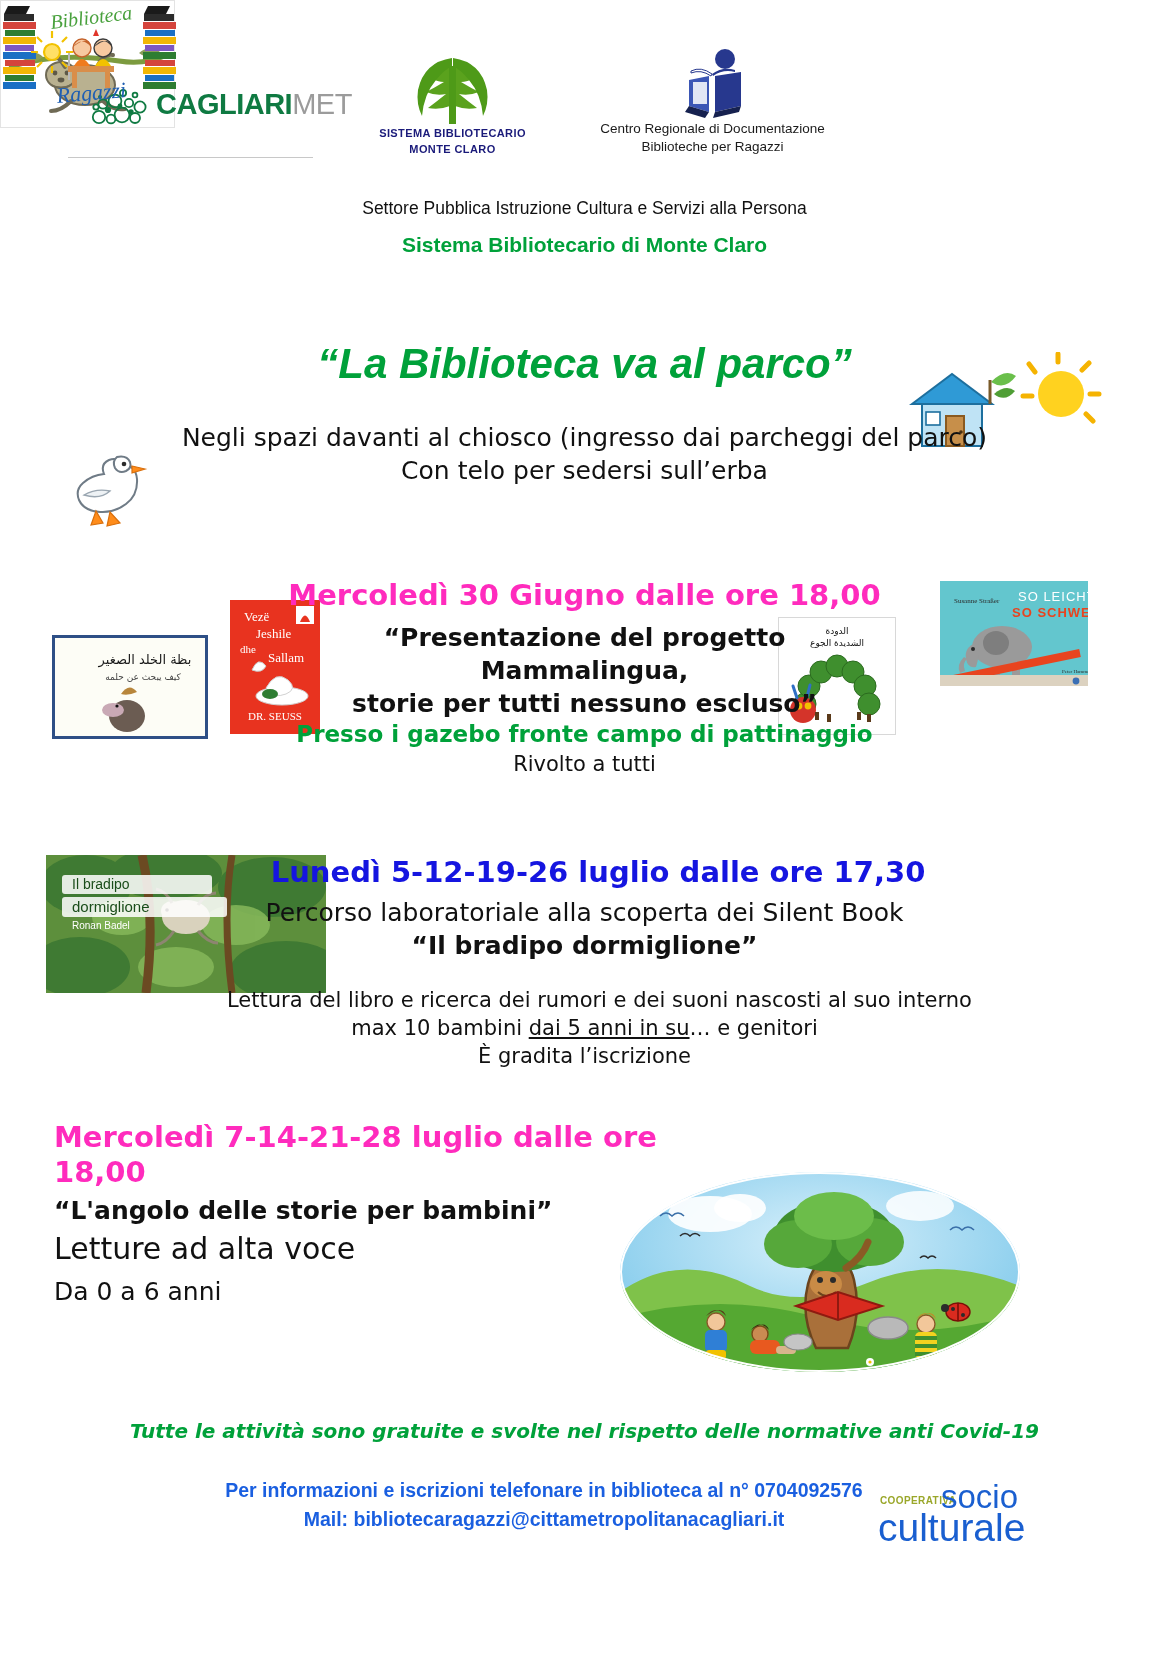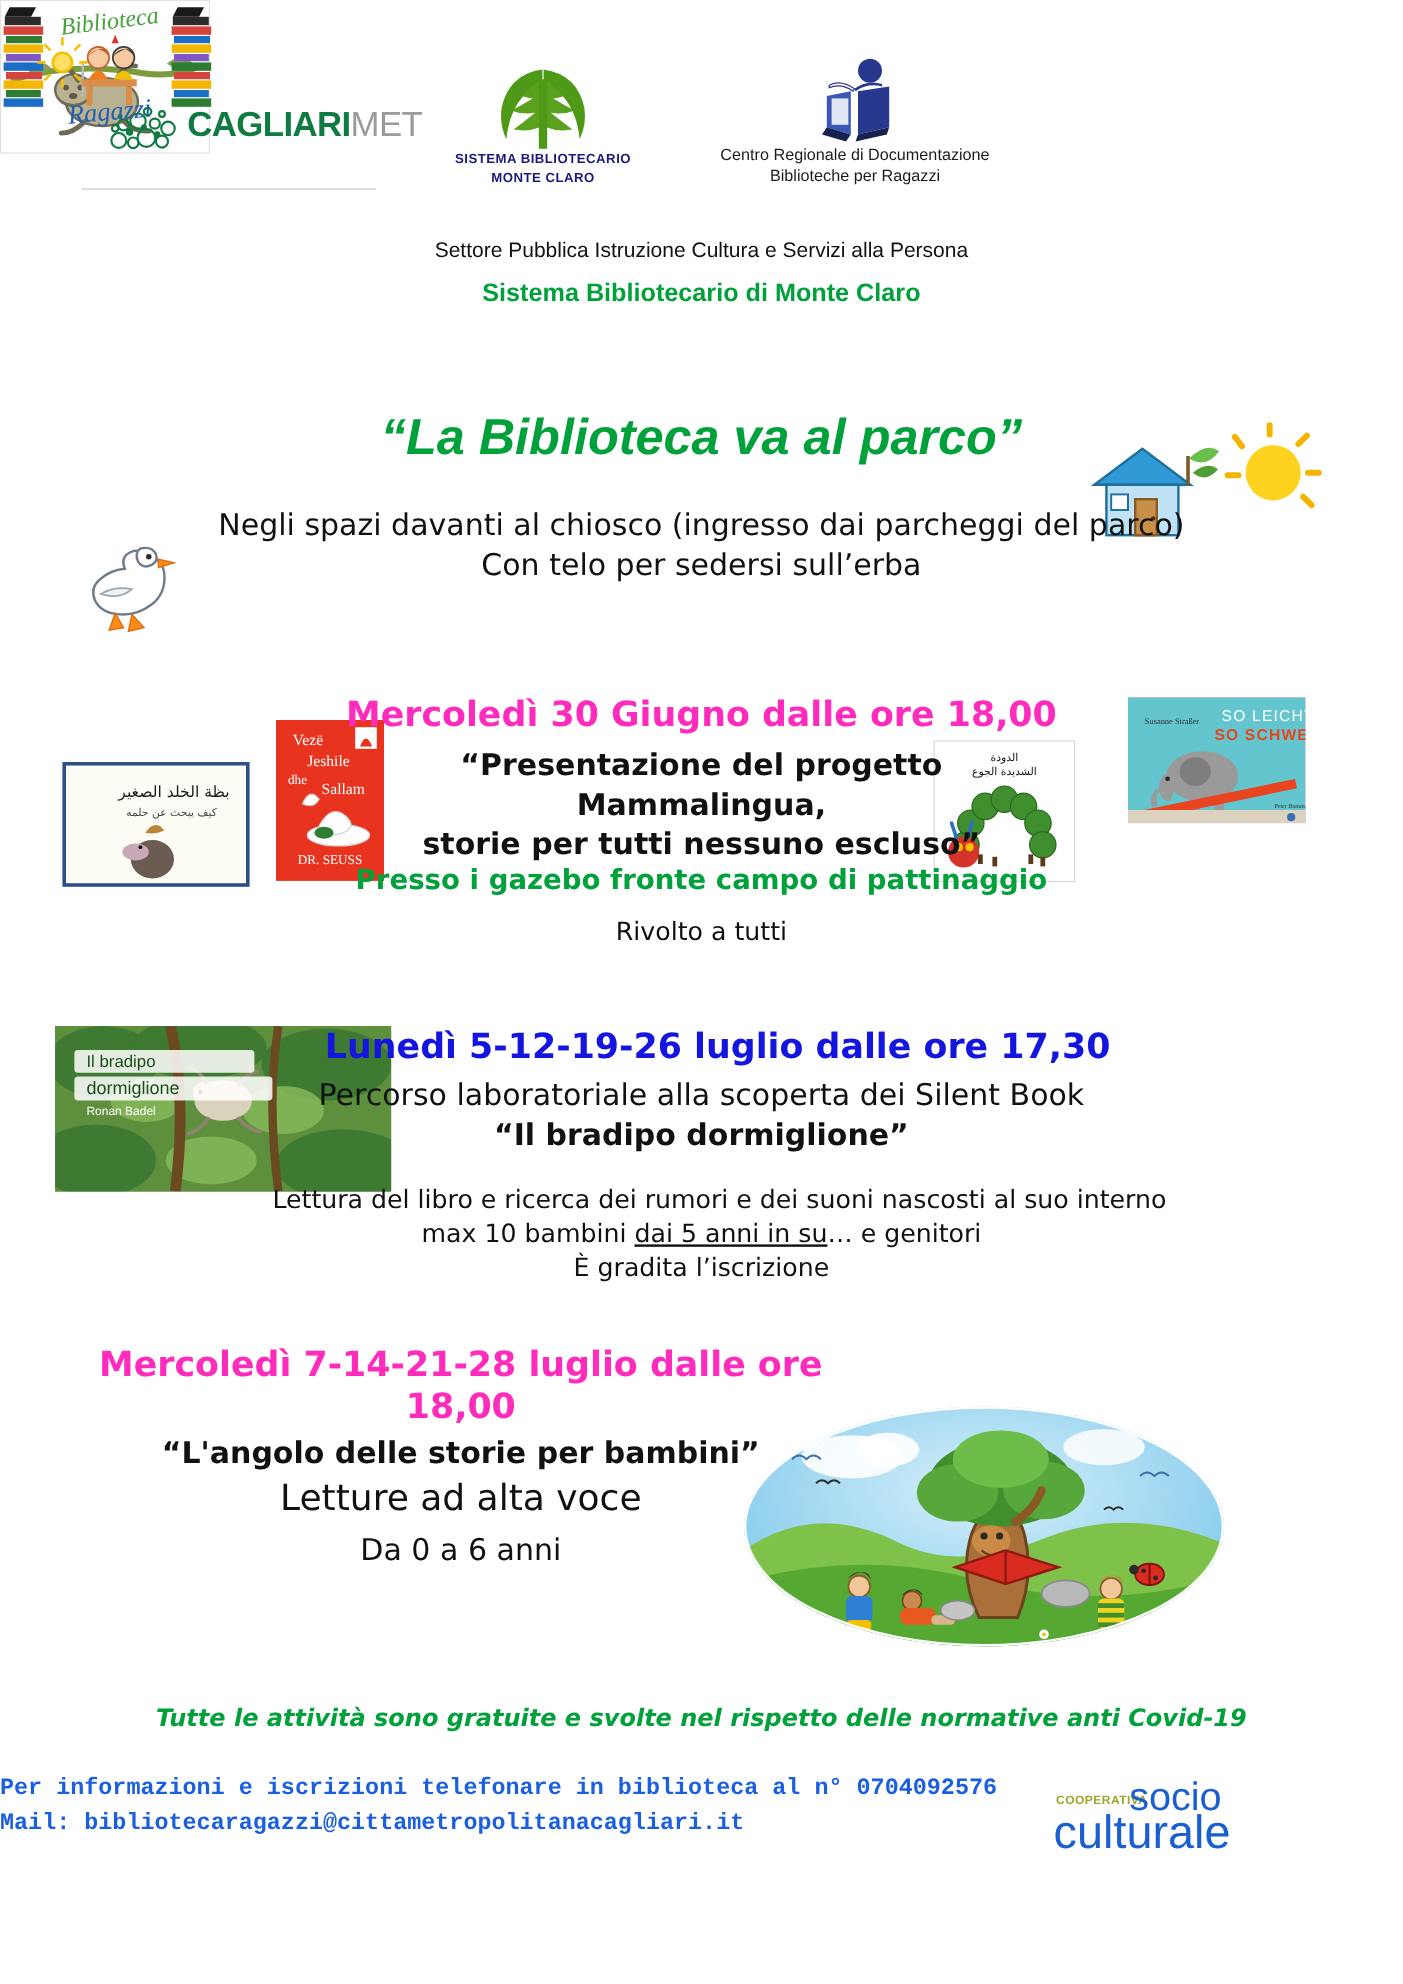--- a/index.html
+++ b/index.html
@@ -53,28 +53,28 @@
   .ev-note{font-family:"DejaVu Sans",sans-serif;font-size:21px;line-height:1.35;color:#111;}
   .ev-green{font-family:"DejaVu Sans",sans-serif;font-weight:bold;font-size:23px;color:#00a13a;line-height:1.3;}
 
   #event1{left:0;top:578px;width:1169px;text-align:center;}
   #event1 .ev-head{color:#ff2bbd;}
   #event1 .e1-sub{margin-top:8px;}
 
   #event2{left:0;top:855px;width:1169px;text-align:center;}
   #event2 .ev-head{color:#1515e0;padding-left:27px;}
 
-  #event3{left:64px;top:1120px;width:640px;text-align:center;}
+  #event3{left:54px;top:1120px;width:640px;}
   #event3 .ev-head{color:#ff2bbd;}
 
   
   #covid-note{left:0;top:1419px;width:1169px;text-align:center;
     font-family:"DejaVu Sans",sans-serif;font-style:italic;font-weight:bold;font-size:20px;color:#00a13a;}
-  #contact-block{left:0;top:1476px;width:1040px;
-    font-family:Liberation Mono, monospace;font-weight:bold;font-size:19.5px;color:#1a5fe0;line-height:1.5;}
+  #contact-block{left:0;top:1476px;width:1040px;text-align:center;
+    font-family:Liberation Sans, sans-serif;font-weight:bold;font-size:19.5px;color:#1a5fe0;line-height:1.5;padding-left:24px;}
 
   #socio-logo{left:876px;top:1478px;width:175px;height:90px;}
   #socio-logo .coop{position:absolute;left:4px;top:17px;font-family:"Liberation Sans",sans-serif;font-size:10px;font-weight:bold;color:#9aa72a;letter-spacing:.4px;}
   #socio-logo .socio{position:absolute;left:65px;top:2px;font-family:"Liberation Sans",sans-serif;font-size:33px;color:#1a5fd0;line-height:1;}
   #socio-logo .cult{position:absolute;left:2px;top:30px;font-family:"Liberation Sans",sans-serif;font-size:39px;color:#1a5fd0;line-height:1;}
 
   
   .art{position:absolute;}
   .bookcover{position:absolute;overflow:hidden;}
 
@@ -359,21 +359,21 @@
       <text x="122" y="92" font-family="Liberation Serif, serif" font-size="5" fill="#2b2b2b">Peter Hammer Verlag</text>
     </svg>
   </div>
 
   <div id="event1" class="abs">
     <div class="ev-head">Mercoledì 30 Giugno dalle ore 18,00</div>
     <div class="ev-body bold e1-sub">“Presentazione del progetto</div>
     <div class="ev-body bold">Mammalingua,</div>
     <div class="ev-body bold">storie per tutti nessuno escluso”</div>
     <div class="ev-green">Presso i gazebo fronte campo di pattinaggio</div>
-    <div class="ev-note" style="margin-top:12px;">Rivolto a tutti</div>
+    <div class="ev-note" style="margin-top:0;">Rivolto a tutti</div>
   </div>
 
   <div id="book-bradipo" class="bookcover">
     <svg width="280" height="138" viewBox="0 0 280 138">
       <rect width="280" height="138" fill="#5d8f3c"></rect>
       <g fill="#3f7a33">
         <ellipse cx="40" cy="30" rx="46" ry="30"></ellipse>
           <ellipse cx="120" cy="18" rx="56" ry="26"></ellipse>
         <ellipse cx="226" cy="32" rx="54" ry="30"></ellipse>
           <ellipse cx="34" cy="112" rx="50" ry="30"></ellipse>

